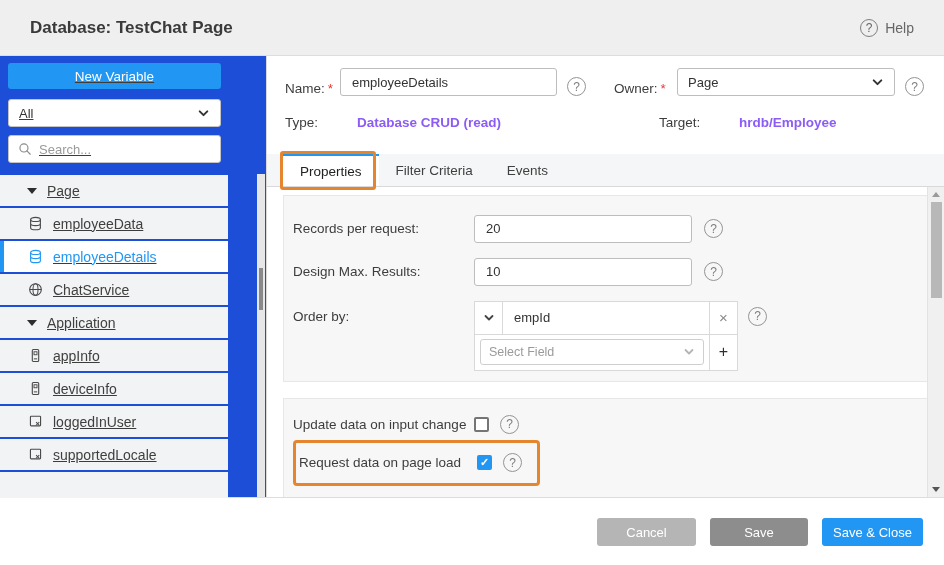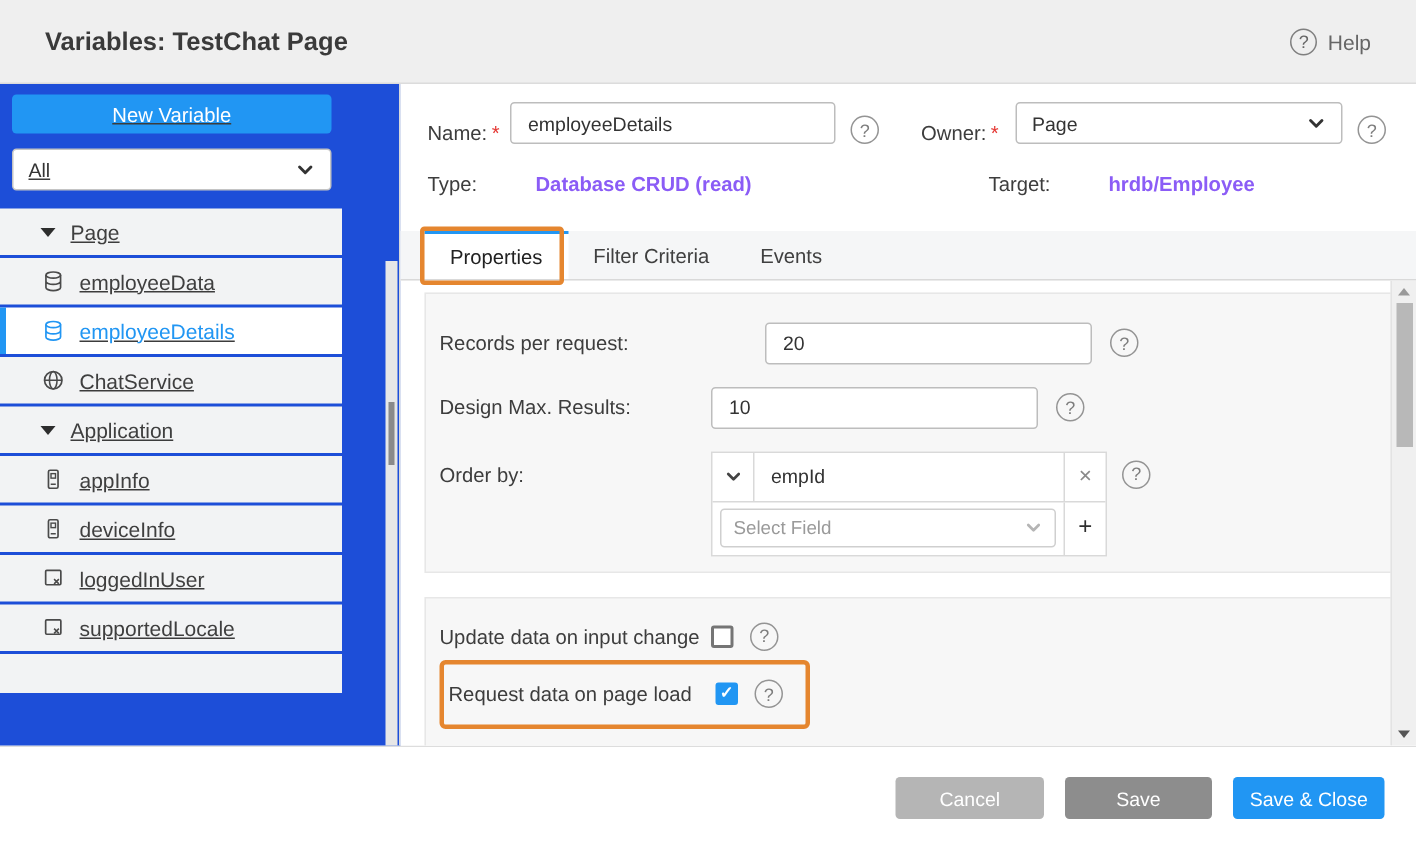--- a/index.html
+++ b/index.html
@@ -192,39 +192,45 @@
     <symbol id="i-search" viewBox="0 0 16 16">
         <circle cx="6.8" cy="6.8" r="4.6" fill="none" stroke="currentColor" stroke-width="1.3"></circle>
         <line x1="10.2" y1="10.2" x2="14" y2="14" stroke="currentColor" stroke-width="1.3" stroke-linecap="round"></line>
       </symbol>
   </defs>
 </svg>
 
 <div class="app">
 
   <div class="hdr">
-    <h1>Variables: TestChat Page</h1>
+    <h1>Database: TestChat Page</h1>
     <div class="help">
       <span class="q" style="width:18px;height:18px;border-color:#7f7f7f;color:#666">?</span>
       <span>Help</span>
     </div>
   </div>
 
   <div class="split">
 
     <div class="sb">
       <button class="btn-new">New Variable</button>
 
       <div class="sb-select">
         <span>All</span>
         <svg width="13" height="13" viewBox="0 0 12 12" style="color:#333">
             <use href="#i-chev"></use>
           </svg>
       </div>
 
+      <div class="sb-search">
+        <svg width="14" height="14" viewBox="0 0 16 16" style="color:#8a8a8a">
+            <use href="#i-search"></use>
+          </svg>
+        <input placeholder="Search..." style="">
+      </div>
 
       <div class="vlist">
         <div class="vrow group">
           <span class="caret"></span>
           <span>Page</span>
         </div>
         <div class="vrow">
           <svg class="ic" width="15" height="15" viewBox="0 0 16 16">
               <use href="#i-db"></use>
             </svg>
@@ -306,21 +312,21 @@
         <div class="tab">Filter Criteria</div>
         <div class="tab">Events</div>
         <div class="tab-hl"></div>
       </div>
 
       <div class="vp">
 
         <div class="panel p1">
           <div class="prow">
             <span class="plabel">Records per request:</span>
-            <input class="tinput" style="width: 218px; margin-left: 36px;" value="20">
+            <input class="tinput" style="width: 218px;" value="20">
             <span class="q">?</span>
           </div>
           <div class="prow">
             <span class="plabel">Design Max. Results:</span>
             <input class="tinput" style="width: 218px;" value="10">
             <span class="q">?</span>
           </div>
           <div class="prow ob">
             <span class="plabel">Order by:</span>
             <div class="obx">

